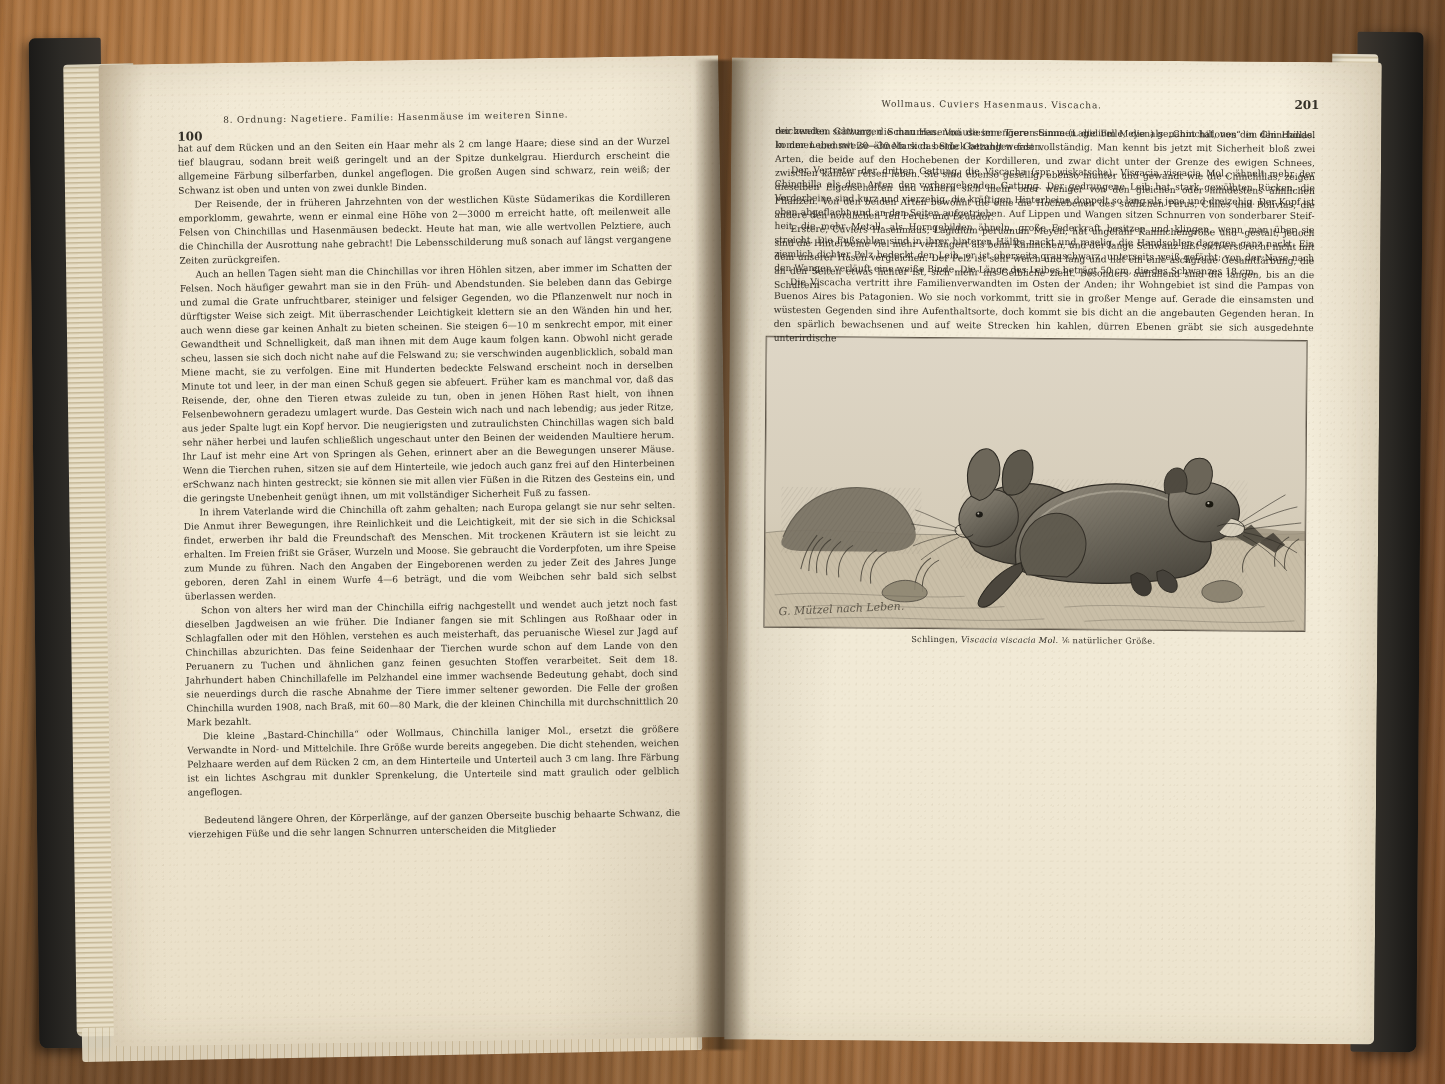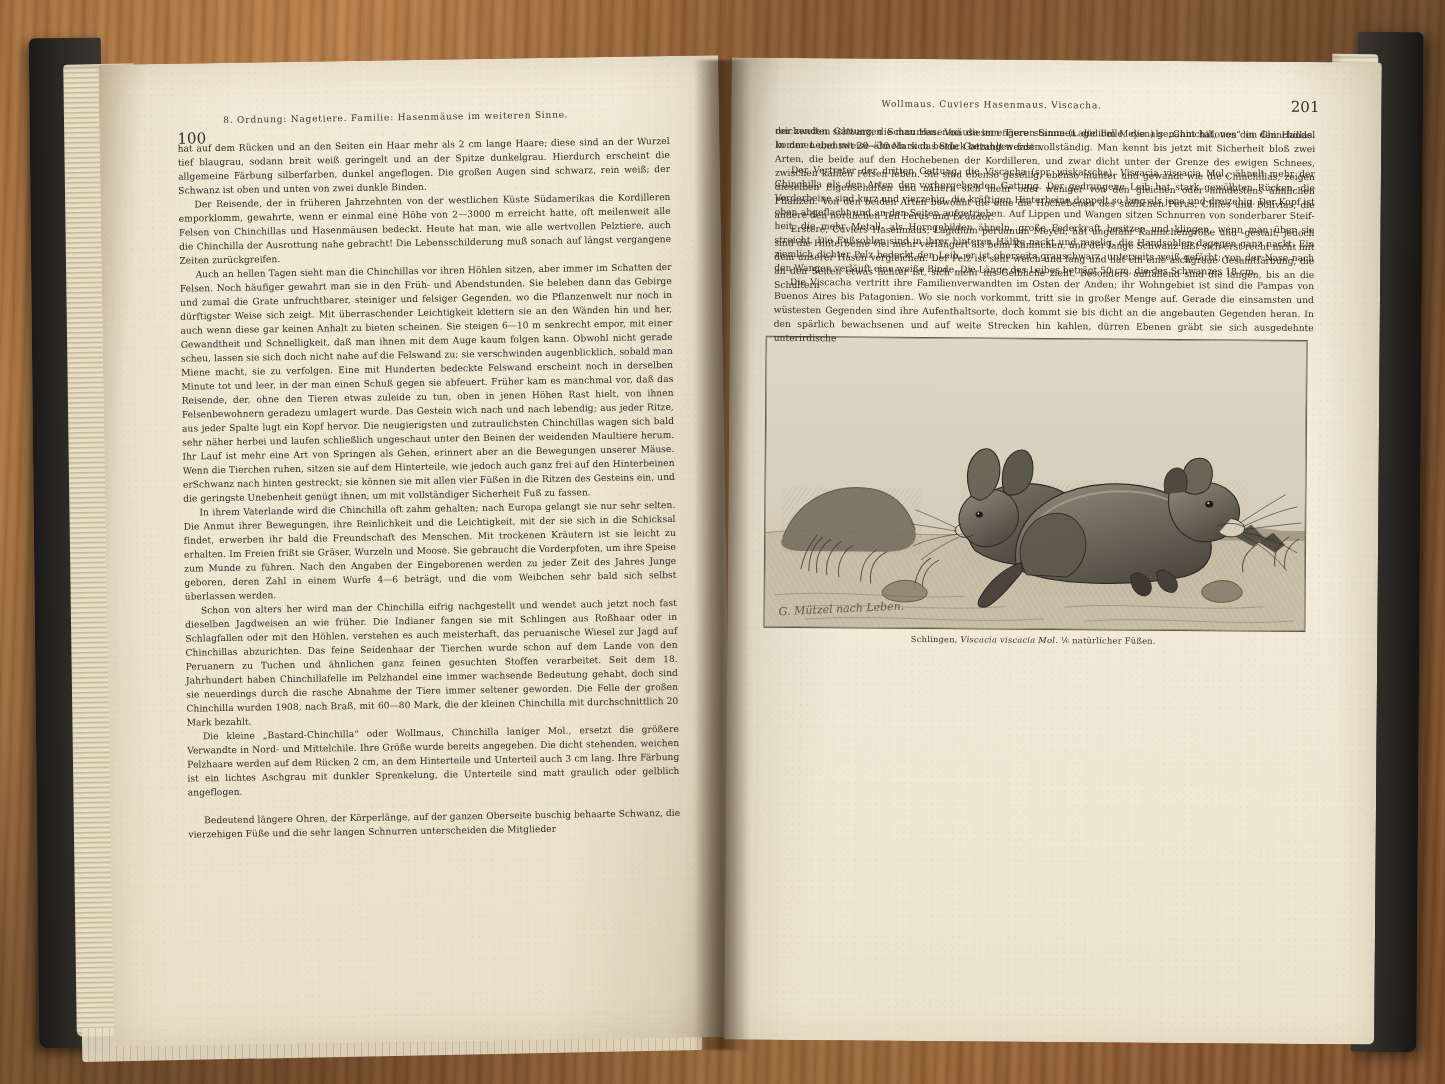--- a/index.html
+++ b/index.html
@@ -173,22 +173,22 @@
   
   .runhead {
     position: absolute;
     font-size: 9px;
     letter-spacing: 0.8px;
     color: #3a352b;
     white-space: nowrap;
   }
   .folio {
     position: absolute;
-    font-size: 15px;
-    font-weight: normal;
+    font-size: 12px;
+    font-weight: bold;
     color: #332f27;
   }
 
   .page-left .runhead { left: 124px; top: 52px; }
   .page-left .folio   { left: 78px;  top: 66px; }
   .page-right .runhead{ left: 150px; top: 40px; }
   .page-right .folio  { right: 62px; top: 36px; }
 
   
   .figure {
@@ -423,21 +423,21 @@
           </g>
 
           <rect x="0" y="0" width="540" height="290" fill="none" stroke="#6d6557" stroke-width="1"></rect>
         </svg>
         <div class="sig">G. Mützel nach Leben.</div>
       </div>
       <div class="figcaption">
         <span>Schlingen,</span>
         <span class="it">Viscacia viscacia</span>
         <span class="it">Mol.</span>
-        <span>⅙ natürlicher Füßen.</span>
+        <span>⅙ natürlicher Größe.</span>
       </div>
     </div>
 
     <div class="textcol rtext-bottom">
       <p class="noind">reichenden schwarzen Schnurren. Von diesem Tiere stammen die Felle, die als „Chinchillo­nes“ in den Handel kommen und mit 20—30 Mark das Stück bezahlt werden.</p>
       <p class="spaced">Der Vertreter der dritten Gattung, die Viscacha (spr. wiskatscha), Viscacia viscacia Mol., ähnelt mehr der Chinchilla als den Arten der vorhergehenden Gattung. Der gedrun­gene Leib hat stark gewölbten Rücken, die Vorderbeine sind kurz und vierzehig, die kräftigen Hinterbeine doppelt so lang als jene und dreizehig. Der Kopf ist oben abgeflacht und an den Seiten aufgetrieben. Auf Lippen und Wangen sitzen Schnurren von sonderbarer Steif­heit, die mehr Metall- als Horngebilden ähneln, große Federkraft besitzen und klingen, wenn man über sie streicht. Die Fußsohlen sind in ihrer hinteren Hälfte nackt und raselig, die Handsohlen dagegen ganz nackt. Ein ziemlich dichter Pelz bedeckt den Leib, er ist oberseits grauschwarz, unterseits weiß gefärbt; von der Nase nach den Wangen verläuft eine weiße Binde. Die Länge des Leibes beträgt 50 cm, die des Schwanzes 18 cm.</p>
       <p>Die Viscacha vertritt ihre Familienverwandten im Osten der Anden; ihr Wohngebiet ist sind die Pampas von Buenos Aires bis Patagonien. Wo sie noch vorkommt, tritt sie in großer Menge auf. Gerade die einsamsten und wüstesten Gegenden sind ihre Aufenthalts­orte, doch kommt sie bis dicht an die angebauten Gegenden heran. In den spärlich bewachse­nen und auf weite Strecken hin kahlen, dürren Ebenen gräbt sie sich ausgedehnte unterirdische</p>
     </div>
   </div>
 

